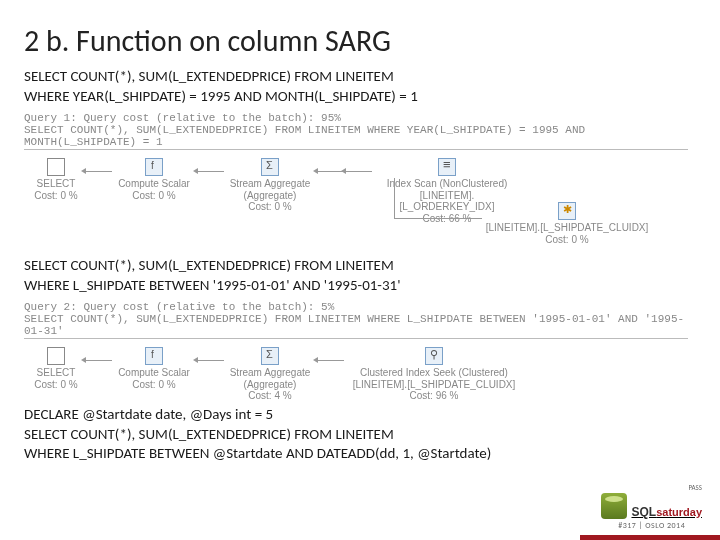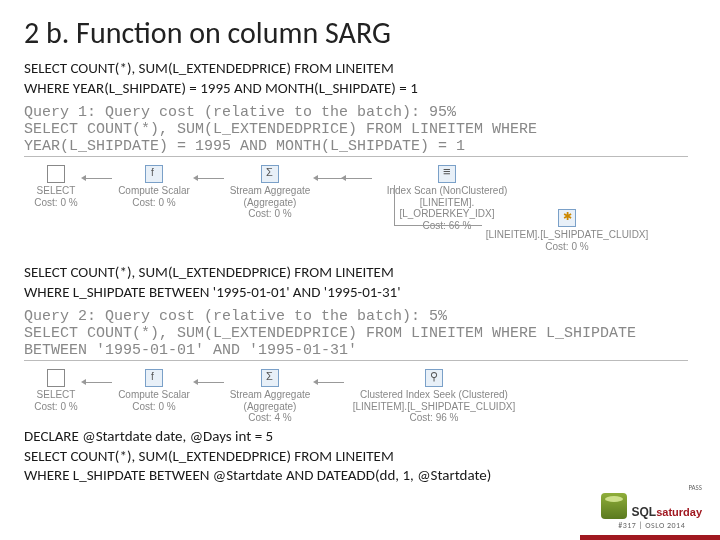--- a/index.html
+++ b/index.html
@@ -8,37 +8,38 @@
     padding: 0;
     width: 720px;
     height: 540px;
     background: #fff;
     font-family: Calibri, Arial, sans-serif;
     position: relative;
     overflow: hidden;
   }
   .slide {
     padding: 10px 24px 0 24px;
+    margin-top: 8px;
   }
   .title {
     font-size: 30px;
     font-weight: 400;
     color: #222;
     margin: 4px 0 8px 0;
   }
   .sql-block {
     font-size: 15px;
     color: #1a1a1a;
     line-height: 1.3;
     margin-bottom: 4px;
     font-family: Calibri, Arial, sans-serif;
   }
   .plan-header {
     font-family: "Courier New", monospace;
-    font-size: 15px;
+    font-size: 11px;
     color: #888;
     border-bottom: 1px solid #bbb;
     padding: 2px 0 1px 0;
     margin-bottom: 4px;
     width: 664px;
   }
   .plan {
     position: relative;
     width: 664px;
     font-family: Liberation Sans, sans-serif;
@@ -117,20 +118,21 @@
     content:"";
     position:absolute;
     top:3px; left:4px;
     width:18px; height:6px;
     border-radius:50%;
     background:#cde08a;
   }
   .logo-text {
     font-family: Arial, sans-serif;
     margin-top: 10px;
+    text-decoration: underline;
   }
   .logo-text .sql { font-weight:bold; font-size:12px; color:#333; }
   .logo-text .sat { font-size:11px; color:#a01820; font-weight:bold;}
   .logo-sub { font-size:8px; color:#666; letter-spacing:0.5px; }
   .red-bar {
     position:absolute;
     right:0; bottom:0;
     width:140px; height:5px;
     background:#a01820;
   }

